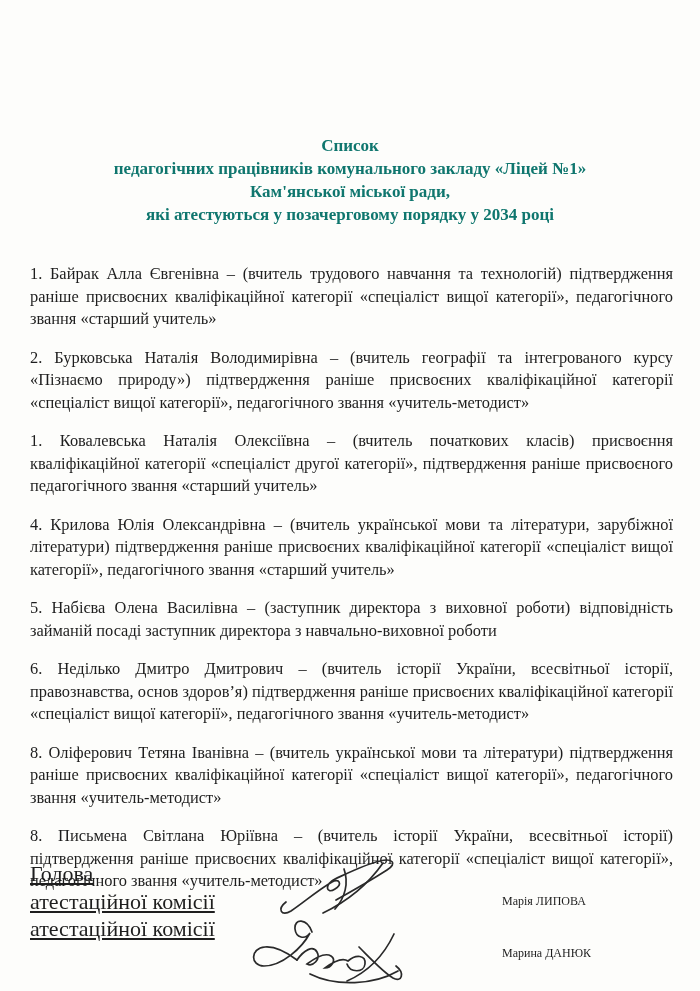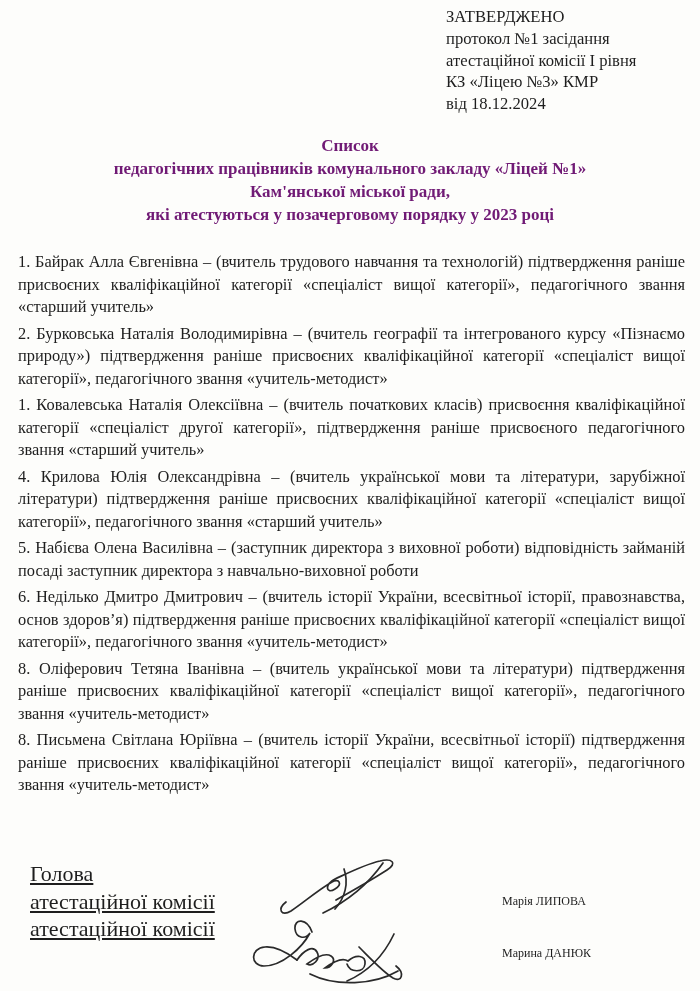--- a/index.html
+++ b/index.html
@@ -34,34 +34,34 @@
   
   .title-block {
     position: absolute;
     left: 0;
     top: 134px;
     width: 700px;
     text-align: center;
     font-weight: bold;
     font-size: 17px;
     line-height: 23px;
-    color: #701a75;
+    color: #0f766e;
   }
   
   .list-body {
     position: absolute;
     left: 14px;
     top: 247px;
     width: 675px;
     font-size: 16.4px;
     line-height: 22.5px;
     text-align: justify;
   }
   .list-body p {
-    margin: 4px;
+    margin: 16px;
   }
   
   .roles {
     position: absolute;
     left: 30px;
     top: 860px;
     font-size: 22px;
     line-height: 27.6px;
     text-decoration: underline;
   }
@@ -82,33 +82,26 @@
     stroke: #2a2a2a;
     stroke-width: 1.7;
     stroke-linecap: round;
   }
 </style>
 </head>
 <body>
 
 <div class="page">
 
-  <div class="approval">
-    <div class="line">ЗАТВЕРДЖЕНО</div>
-    <div class="line">протокол №1 засідання</div>
-    <div class="line">атестаційної комісії І рівня</div>
-    <div class="line">КЗ «Ліцею №3» КМР</div>
-    <div class="line">від 18.12.2024</div>
-  </div>
 
   <div class="title-block">
     <div>Список</div>
     <div>педагогічних працівників комунального закладу «Ліцей №1»</div>
     <div>Кам'янської міської ради,</div>
-    <div>які атестуються у позачерговому порядку у 2023 році</div>
+    <div>які атестуються у позачерговому порядку у 2034 році</div>
   </div>
 
   <div class="list-body">
     <p>1. Байрак Алла Євгенівна – (вчитель трудового навчання та технологій) підтвердження раніше присвоєних кваліфікаційної категорії «спеціаліст вищої категорії», педагогічного звання «старший учитель»</p>
     <p>2. Бурковська Наталія Володимирівна – (вчитель географії та інтегрованого курсу «Пізнаємо природу») підтвердження раніше присвоєних кваліфікаційної категорії «спеціаліст вищої категорії», педагогічного звання «учитель-методист»</p>
     <p>1. Ковалевська Наталія Олексіївна – (вчитель початкових класів) присвоєння кваліфікаційної категорії «спеціаліст другої категорії», підтвердження раніше присвоєного педагогічного звання «старший учитель»</p>
     <p>4. Крилова Юлія Олександрівна – (вчитель української мови та літератури, зарубіжної літератури) підтвердження раніше присвоєних кваліфікаційної категорії «спеціаліст вищої категорії», педагогічного звання «старший учитель»</p>
     <p>5. Набієва Олена Василівна – (заступник директора з виховної роботи) відповідність займаній посаді заступник директора з навчально-виховної роботи</p>
     <p>6. Неділько Дмитро Дмитрович – (вчитель історії України, всесвітньої історії, правознавства, основ здоров’я) підтвердження раніше присвоєних кваліфікаційної категорії «спеціаліст вищої категорії», педагогічного звання «учитель-методист»</p>
     <p>8. Оліферович Тетяна Іванівна – (вчитель української мови та літератури) підтвердження раніше присвоєних кваліфікаційної категорії «спеціаліст вищої категорії», педагогічного звання «учитель-методист»</p>

